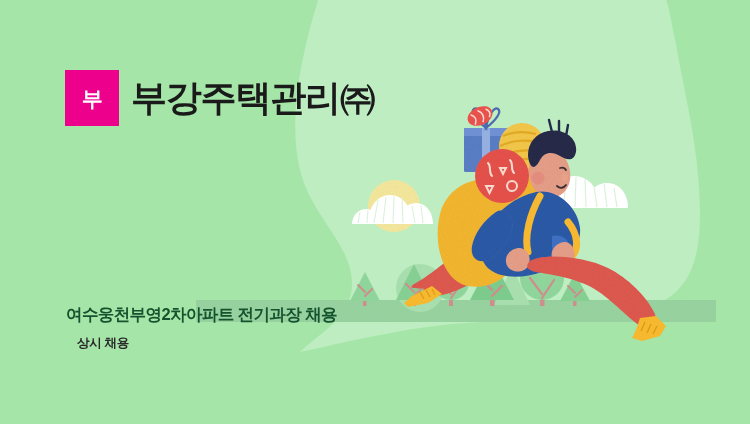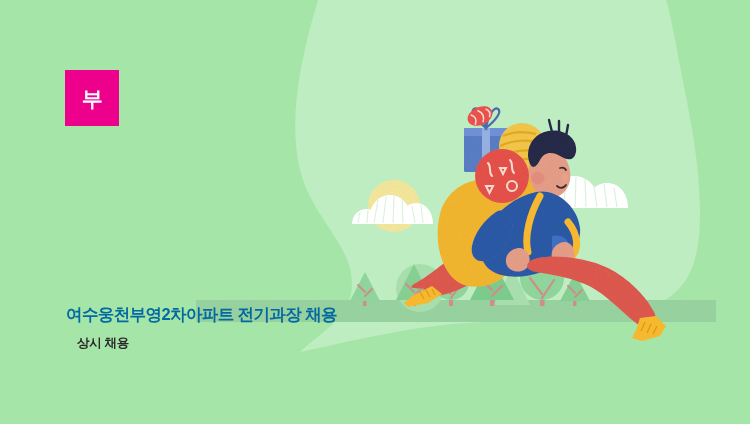--- a/index.html
+++ b/index.html
@@ -67,21 +67,21 @@
     letter-spacing: -1.2px;
     white-space: nowrap;
   }
 
   .job-block {
     position: absolute;
     left: 66px;
     bottom: 62px;
   }
   .job-title {
-    color: #0369a1;
+    color: #14532d;
     font-size: 16.5px;
     font-weight: 700;
     line-height: 1.25;
     letter-spacing: -0.6px;
     white-space: nowrap;
     margin: 0 0 10px 0;
   }
   .job-subtitle {
     color: #2a2a2a;
     font-size: 12.5px;
@@ -357,20 +357,21 @@
       </g>
     </svg>
   </div>
 
   <div class="content">
 
     <div class="brand-row">
       <div class="logo-badge">
         <span class="logo-badge-text">부</span>
       </div>
+      <div class="company-name">부강주택관리㈜</div>
     </div>
 
     <div class="job-block">
       <div class="job-title">여수웅천부영2차아파트 전기과장 채용</div>
       <div class="job-subtitle">상시 채용</div>
     </div>
 
   </div>
 </div>
 

